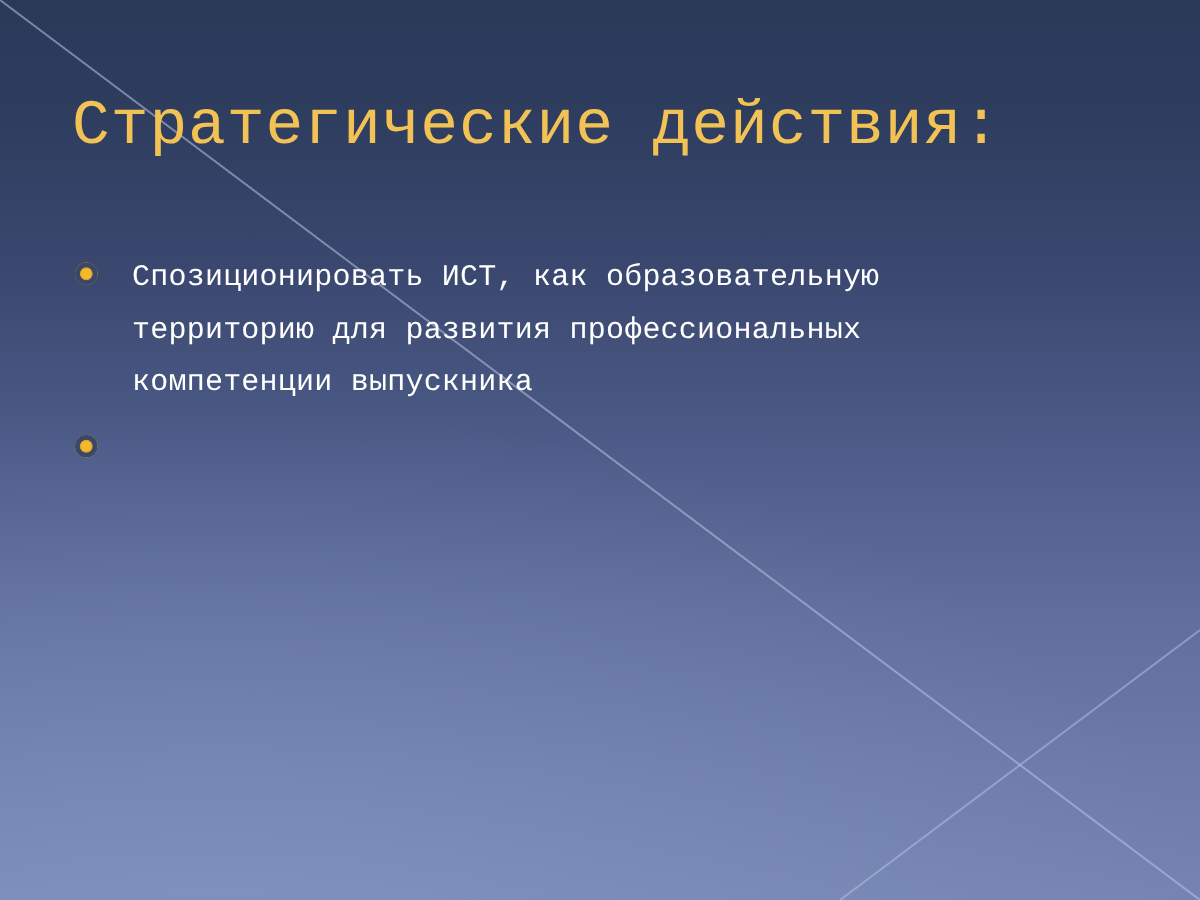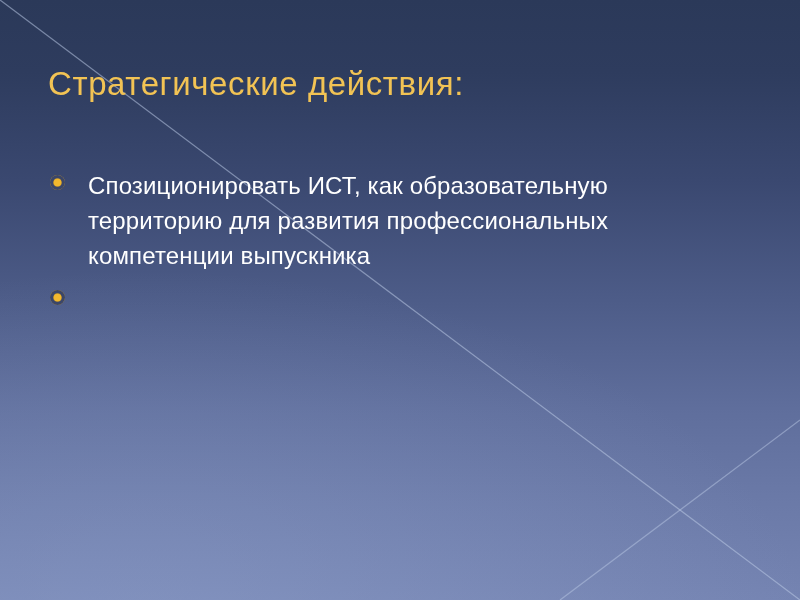--- a/index.html
+++ b/index.html
@@ -50,22 +50,22 @@
 
   
   #title-area {
     position: absolute;
     left: 48px;
     top: 62px;
     width: 700px;
     height: 52px;
   }
   #slide-title {
-    font-family: Liberation Sans, sans-serif;
-    font-size: 33px;
+    font-family: Liberation Mono, monospace;
+    font-size: 42px;
     font-weight: 400;
     letter-spacing: 0.6px;
     color: #f2c354;
     line-height: 44px;
     white-space: nowrap;
   }
 
   
   #body-area {
     position: absolute;
@@ -100,22 +100,22 @@
     width: 6.2px;
     height: 6.2px;
     margin-left: -3.1px;
     margin-top: -3.1px;
     border-radius: 50%;
     background: #f2b82e;
   }
 
   .bullet-text {
     display: block;
-    font-family: Liberation Sans, sans-serif;
-    font-size: 24px;
+    font-family: Liberation Mono, monospace;
+    font-size: 20px;
     font-weight: 400;
     color: #ffffff;
     line-height: 35px;
     letter-spacing: 0.15px;
     max-width: 560px;
   }
 </style>
 </head>
 <body>
 

